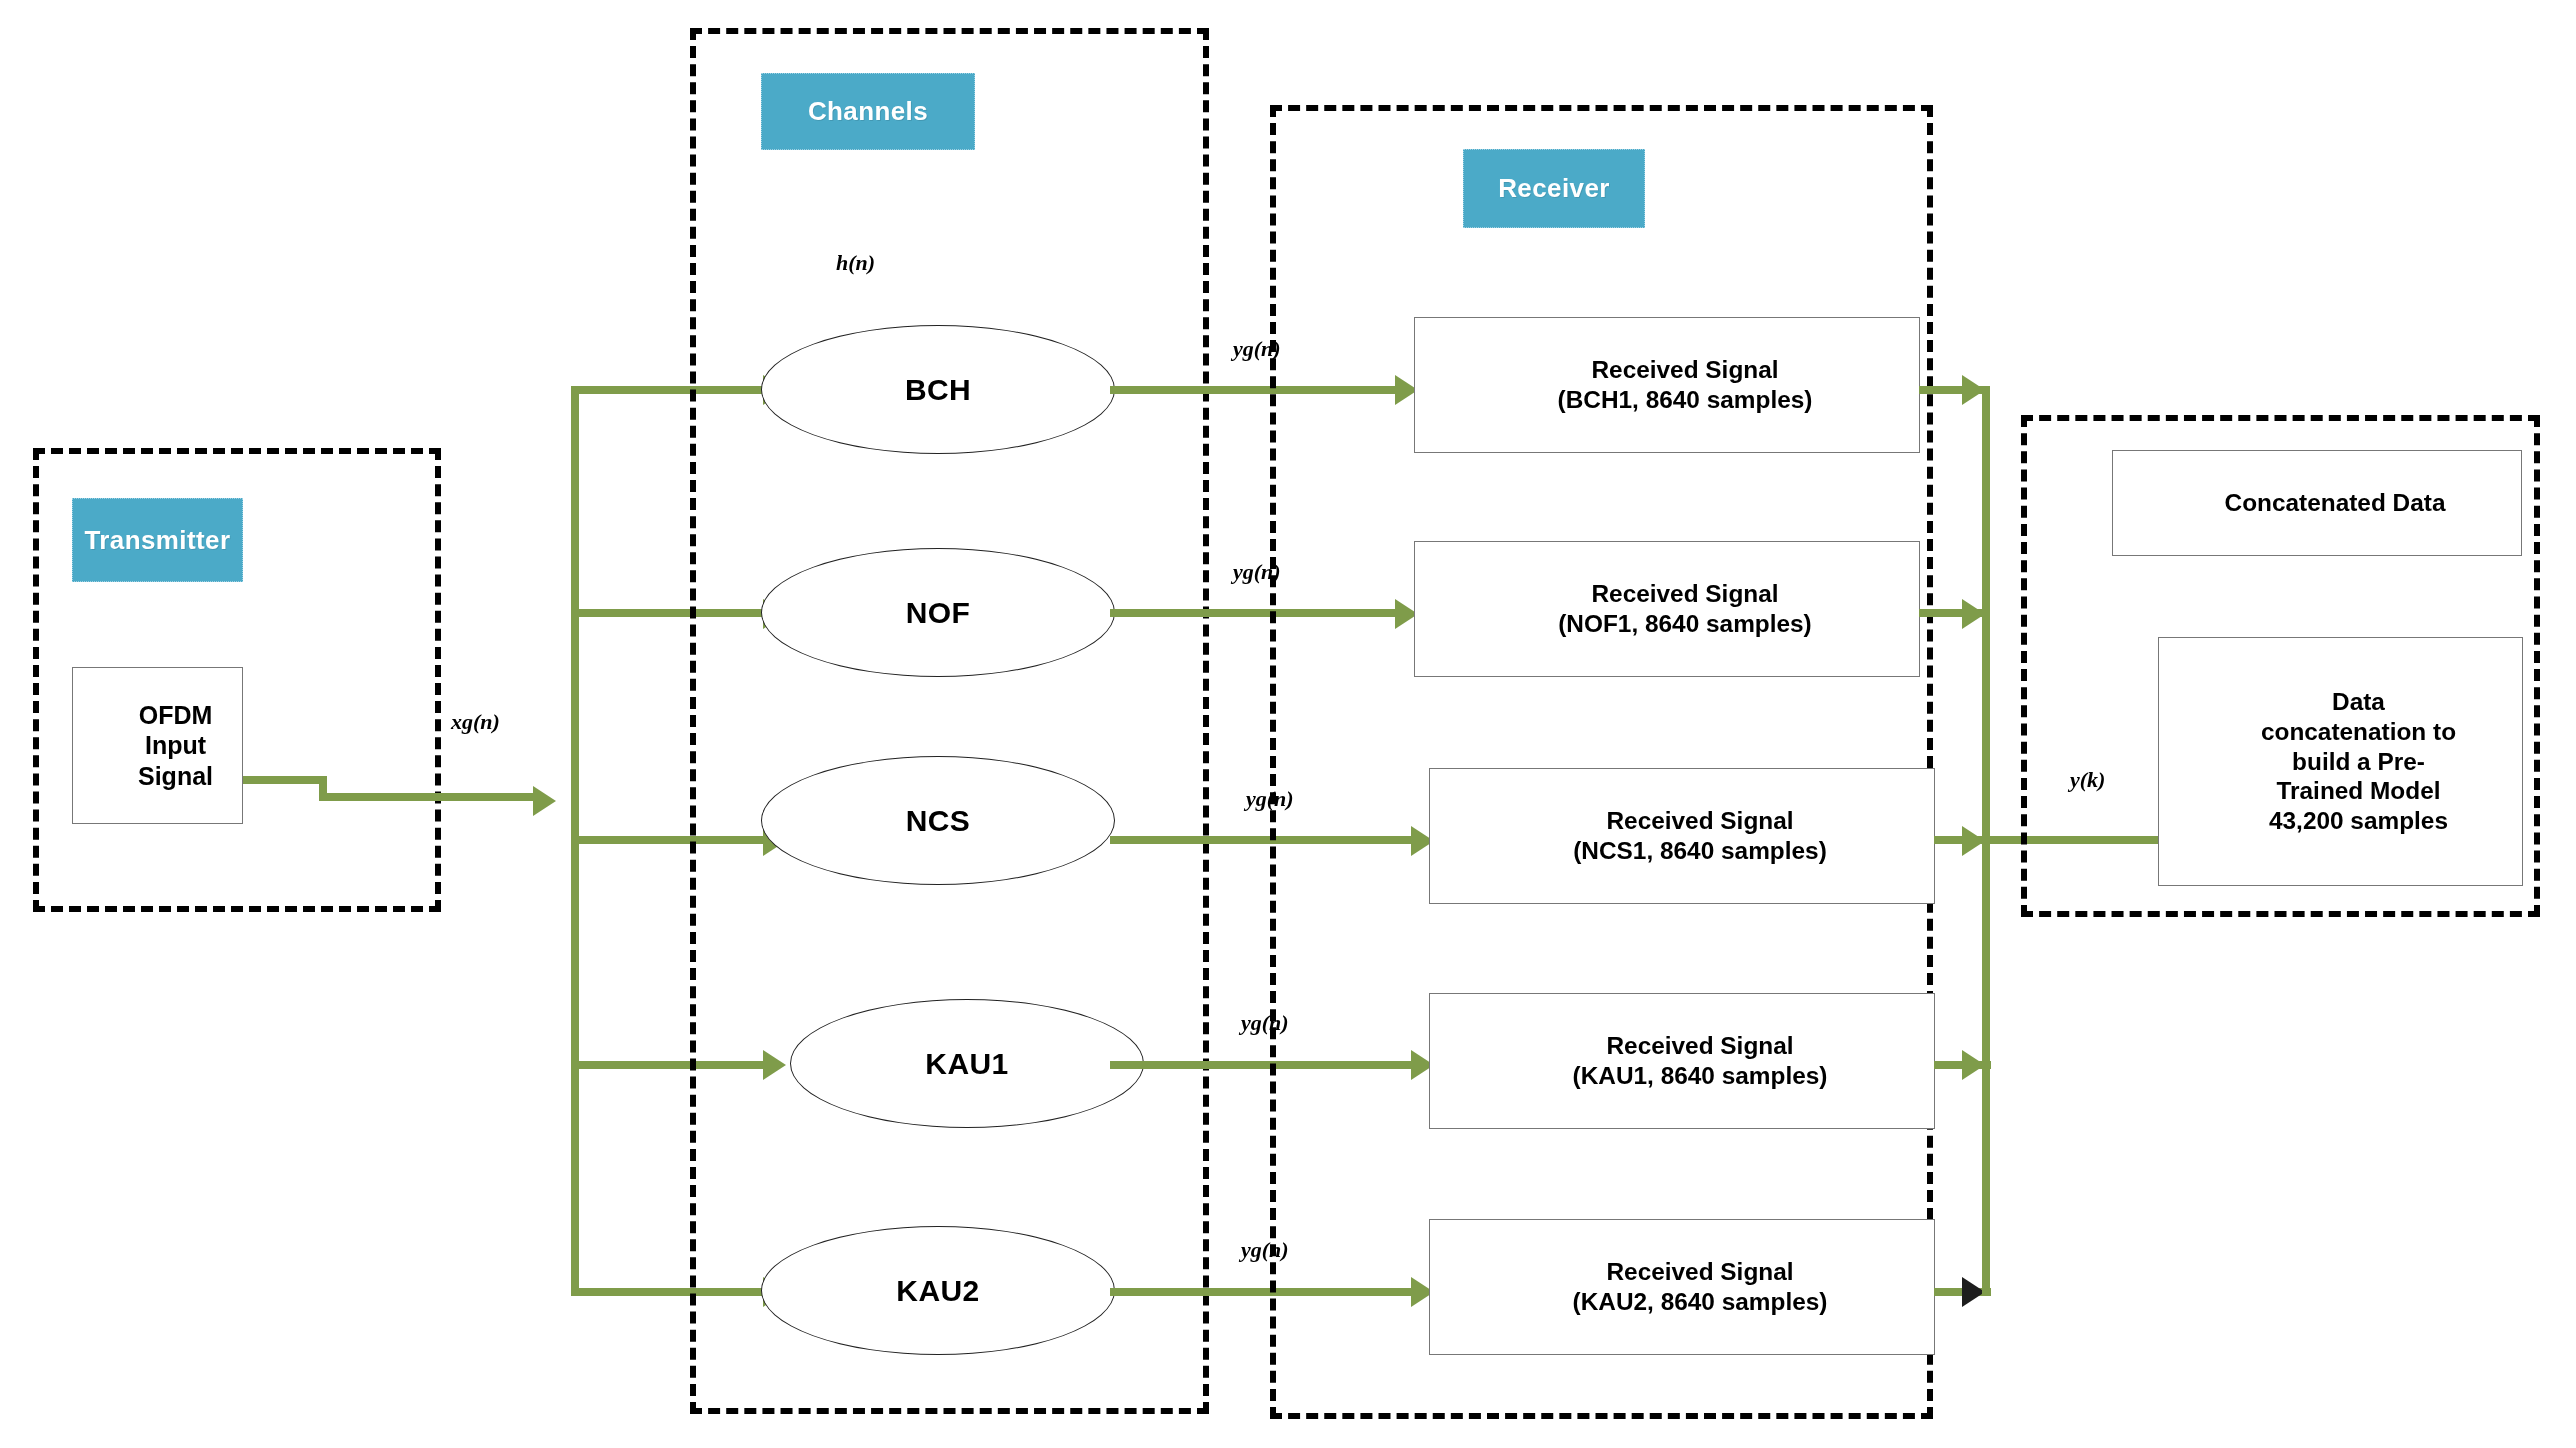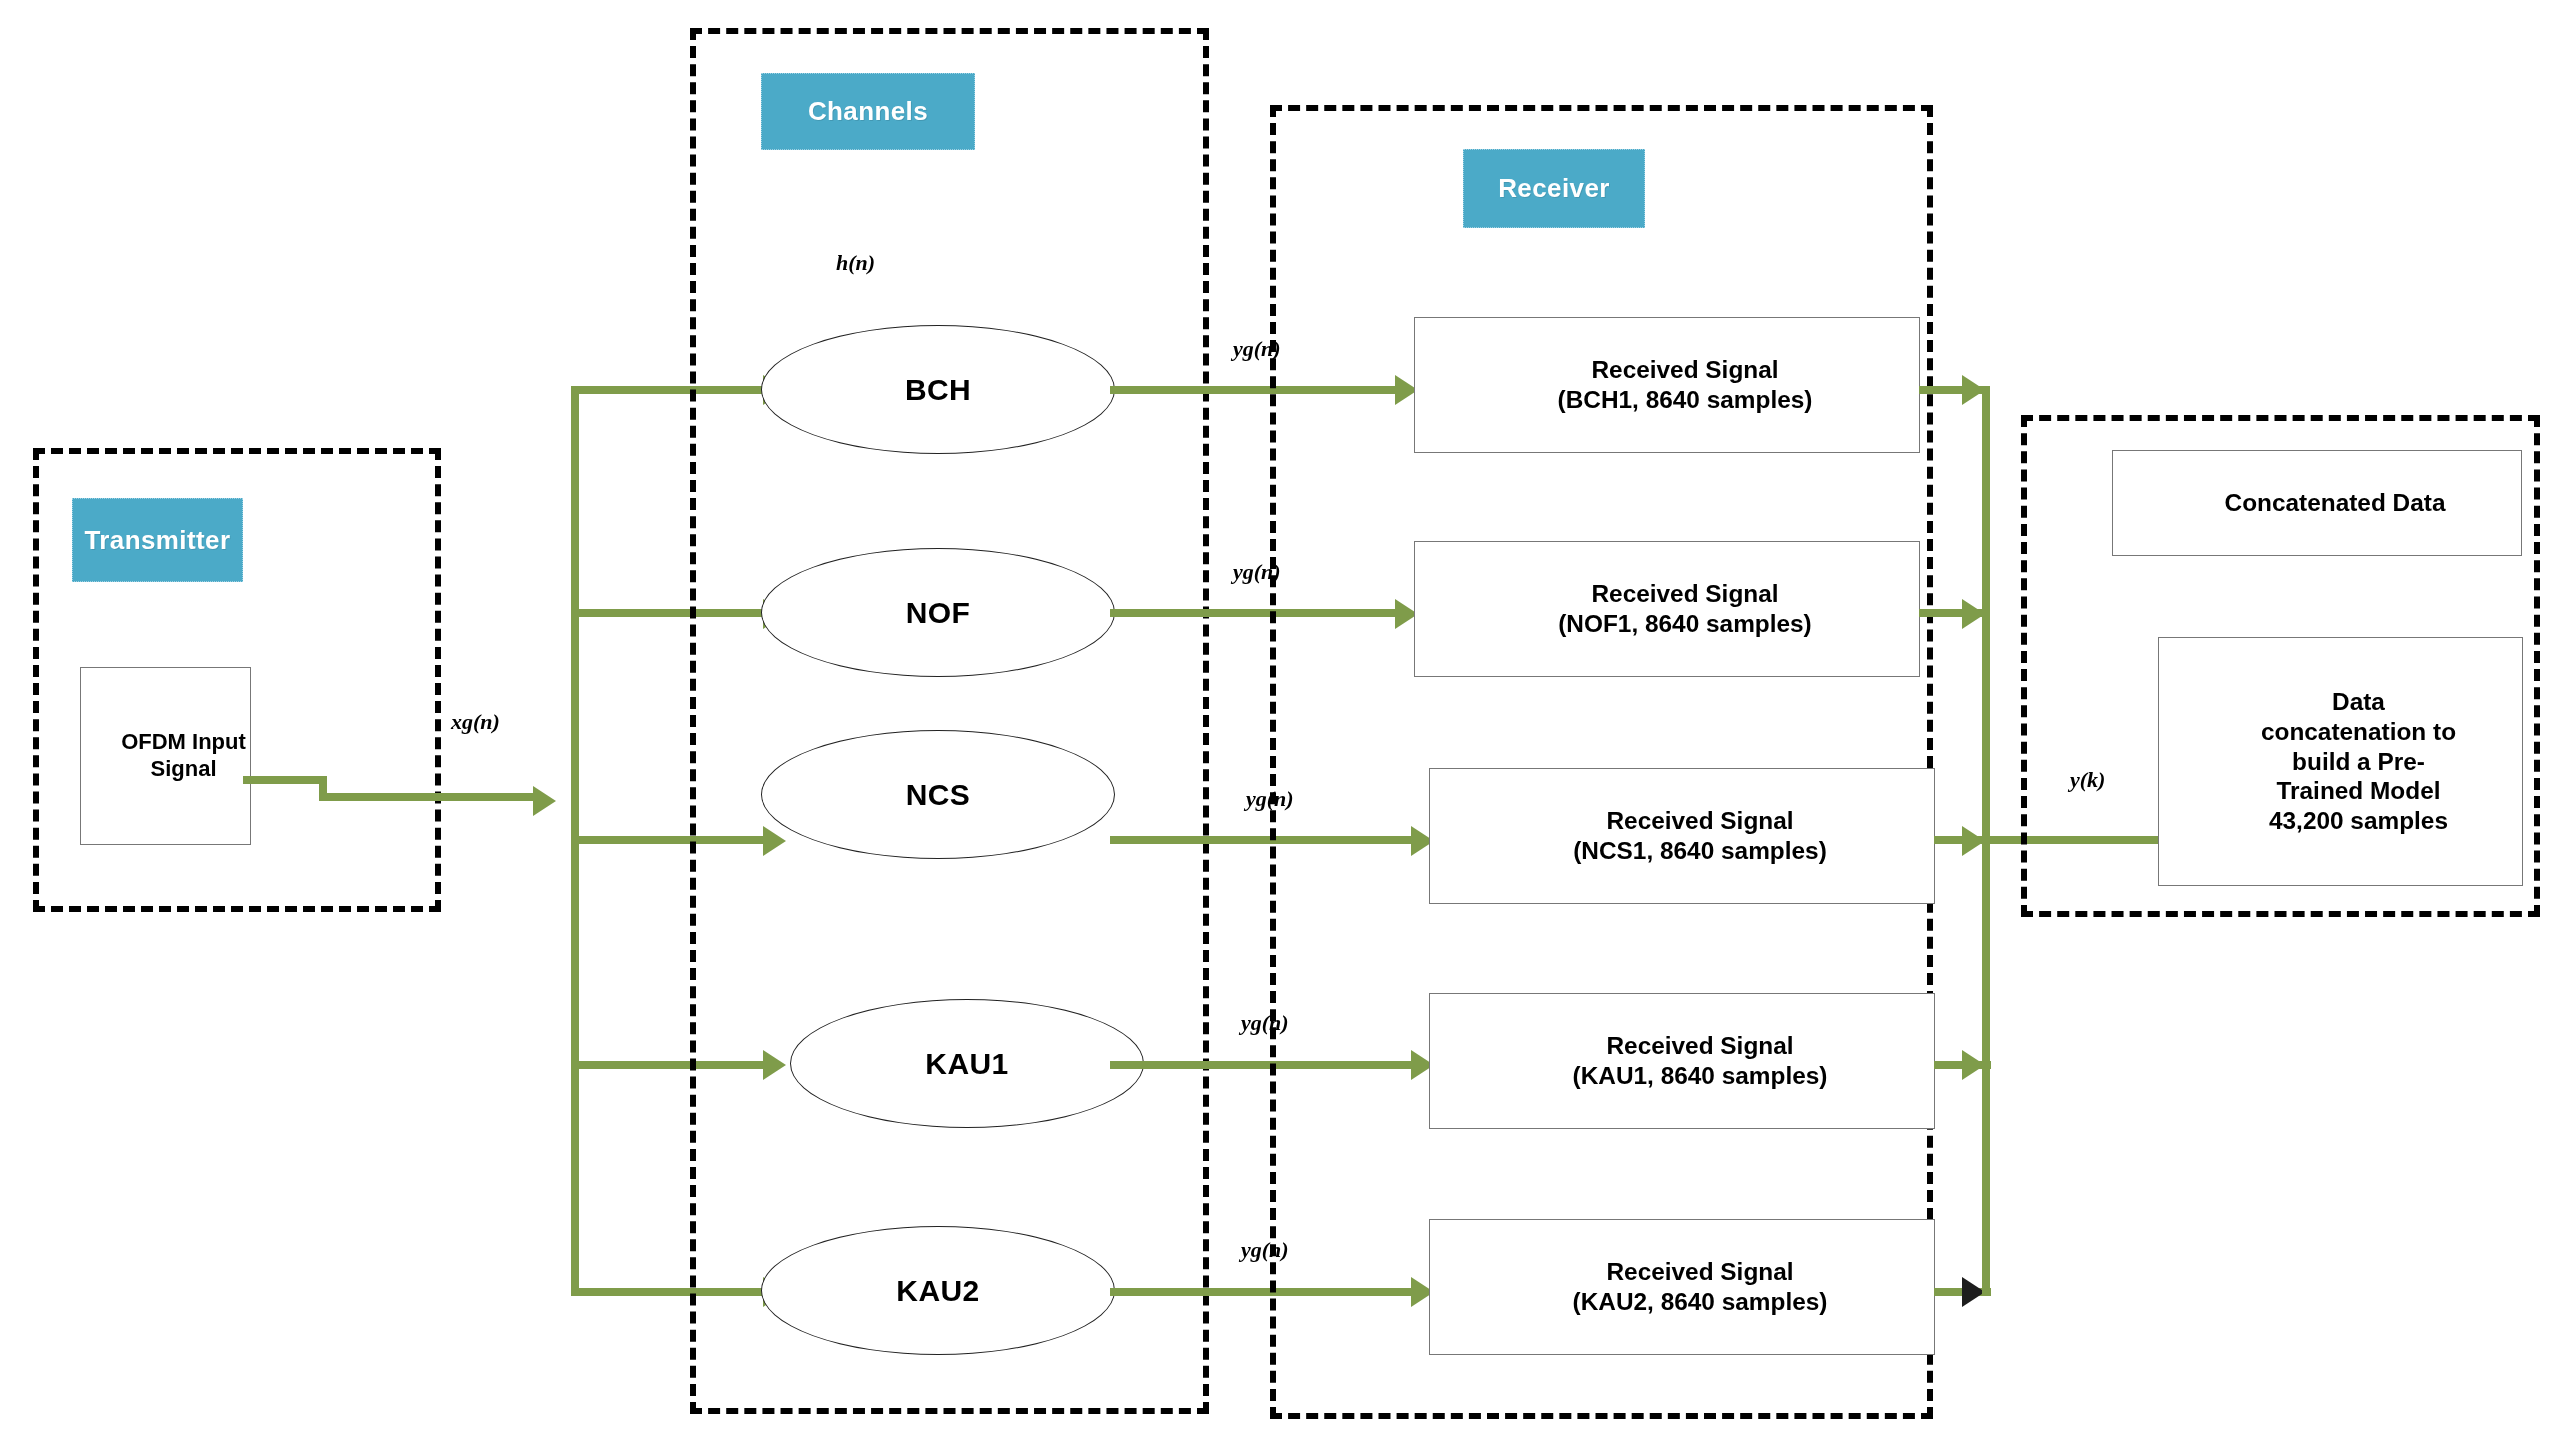--- a/index.html
+++ b/index.html
@@ -109,21 +109,21 @@
 </style>
 </head>
 <body>
 
 <div id="stage">
 
   <div class="group-box" style="left:33px; top:448px; width:408px; height:464px;"></div>
 
   <div class="chip" style="left:72px; top:498px; width:171px; height:84px; font-size:26px;">Transmitter</div>
 
-  <div class="rect" style="left:72px; top:667px; width:171px; height:178px; font-size:22px;margin-left:8px;">OFDM Input
+  <div class="rect" style="left:72px; top:667px; width:171px; height:157px; font-size:25px;">OFDM Input
 Signal</div>
 
   <div class="siglabel" style="left:451px; top:698px;">xg(n)</div>
 
   <div class="hline" style="left:243px; top:776px; width:84px;"></div>
   <div class="vline" style="left:319px; top:776px; height:24.4px;"></div>
   <div class="hline" style="left:319px; top:793px; width:218px;"></div>
   <div class="arrowhead" style="left:533px; top:786px;"></div>
 
   <div class="vline" style="left:571px; top:386px; height:910px;"></div>
@@ -144,21 +144,21 @@
   <div class="arrowhead" style="left:763px; top:1277px;"></div>
 
   <div class="group-box" style="left:690px; top:28px; width:519px; height:1386px;"></div>
 
   <div class="chip" style="left:761px; top:73px; width:214px; height:77px; font-size:26px;">Channels</div>
 
   <div class="siglabel" style="left:836px; top:239px;">h(n)</div>
 
   <div class="ellipse" style="left:761px; top:325px; width:354px; height:129px;">BCH</div>
   <div class="ellipse" style="left:761px; top:548px; width:354px; height:129px;">NOF</div>
-  <div class="ellipse" style="left:761px; top:730px; width:354px; height:129px;">NCS</div>
+  <div class="ellipse" style="left:761px; top:756px; width:354px; height:129px;">NCS</div>
   <div class="ellipse" style="left:790px; top:999px; width:354px; height:129px;">KAU1</div>
   <div class="ellipse" style="left:761px; top:1226px; width:354px; height:129px;">KAU2</div>
 
   <div class="hline" style="left:1110px; top:386px; width:288px;"></div>
   <div class="arrowhead" style="left:1395px; top:375px;"></div>
   <div class="siglabel" style="left:1233px; top:325px;">yg(n)</div>
 
   <div class="hline" style="left:1110px; top:609px; width:288px;"></div>
   <div class="arrowhead" style="left:1395px; top:599px;"></div>
   <div class="siglabel" style="left:1233px; top:548px;">yg(n)</div>

